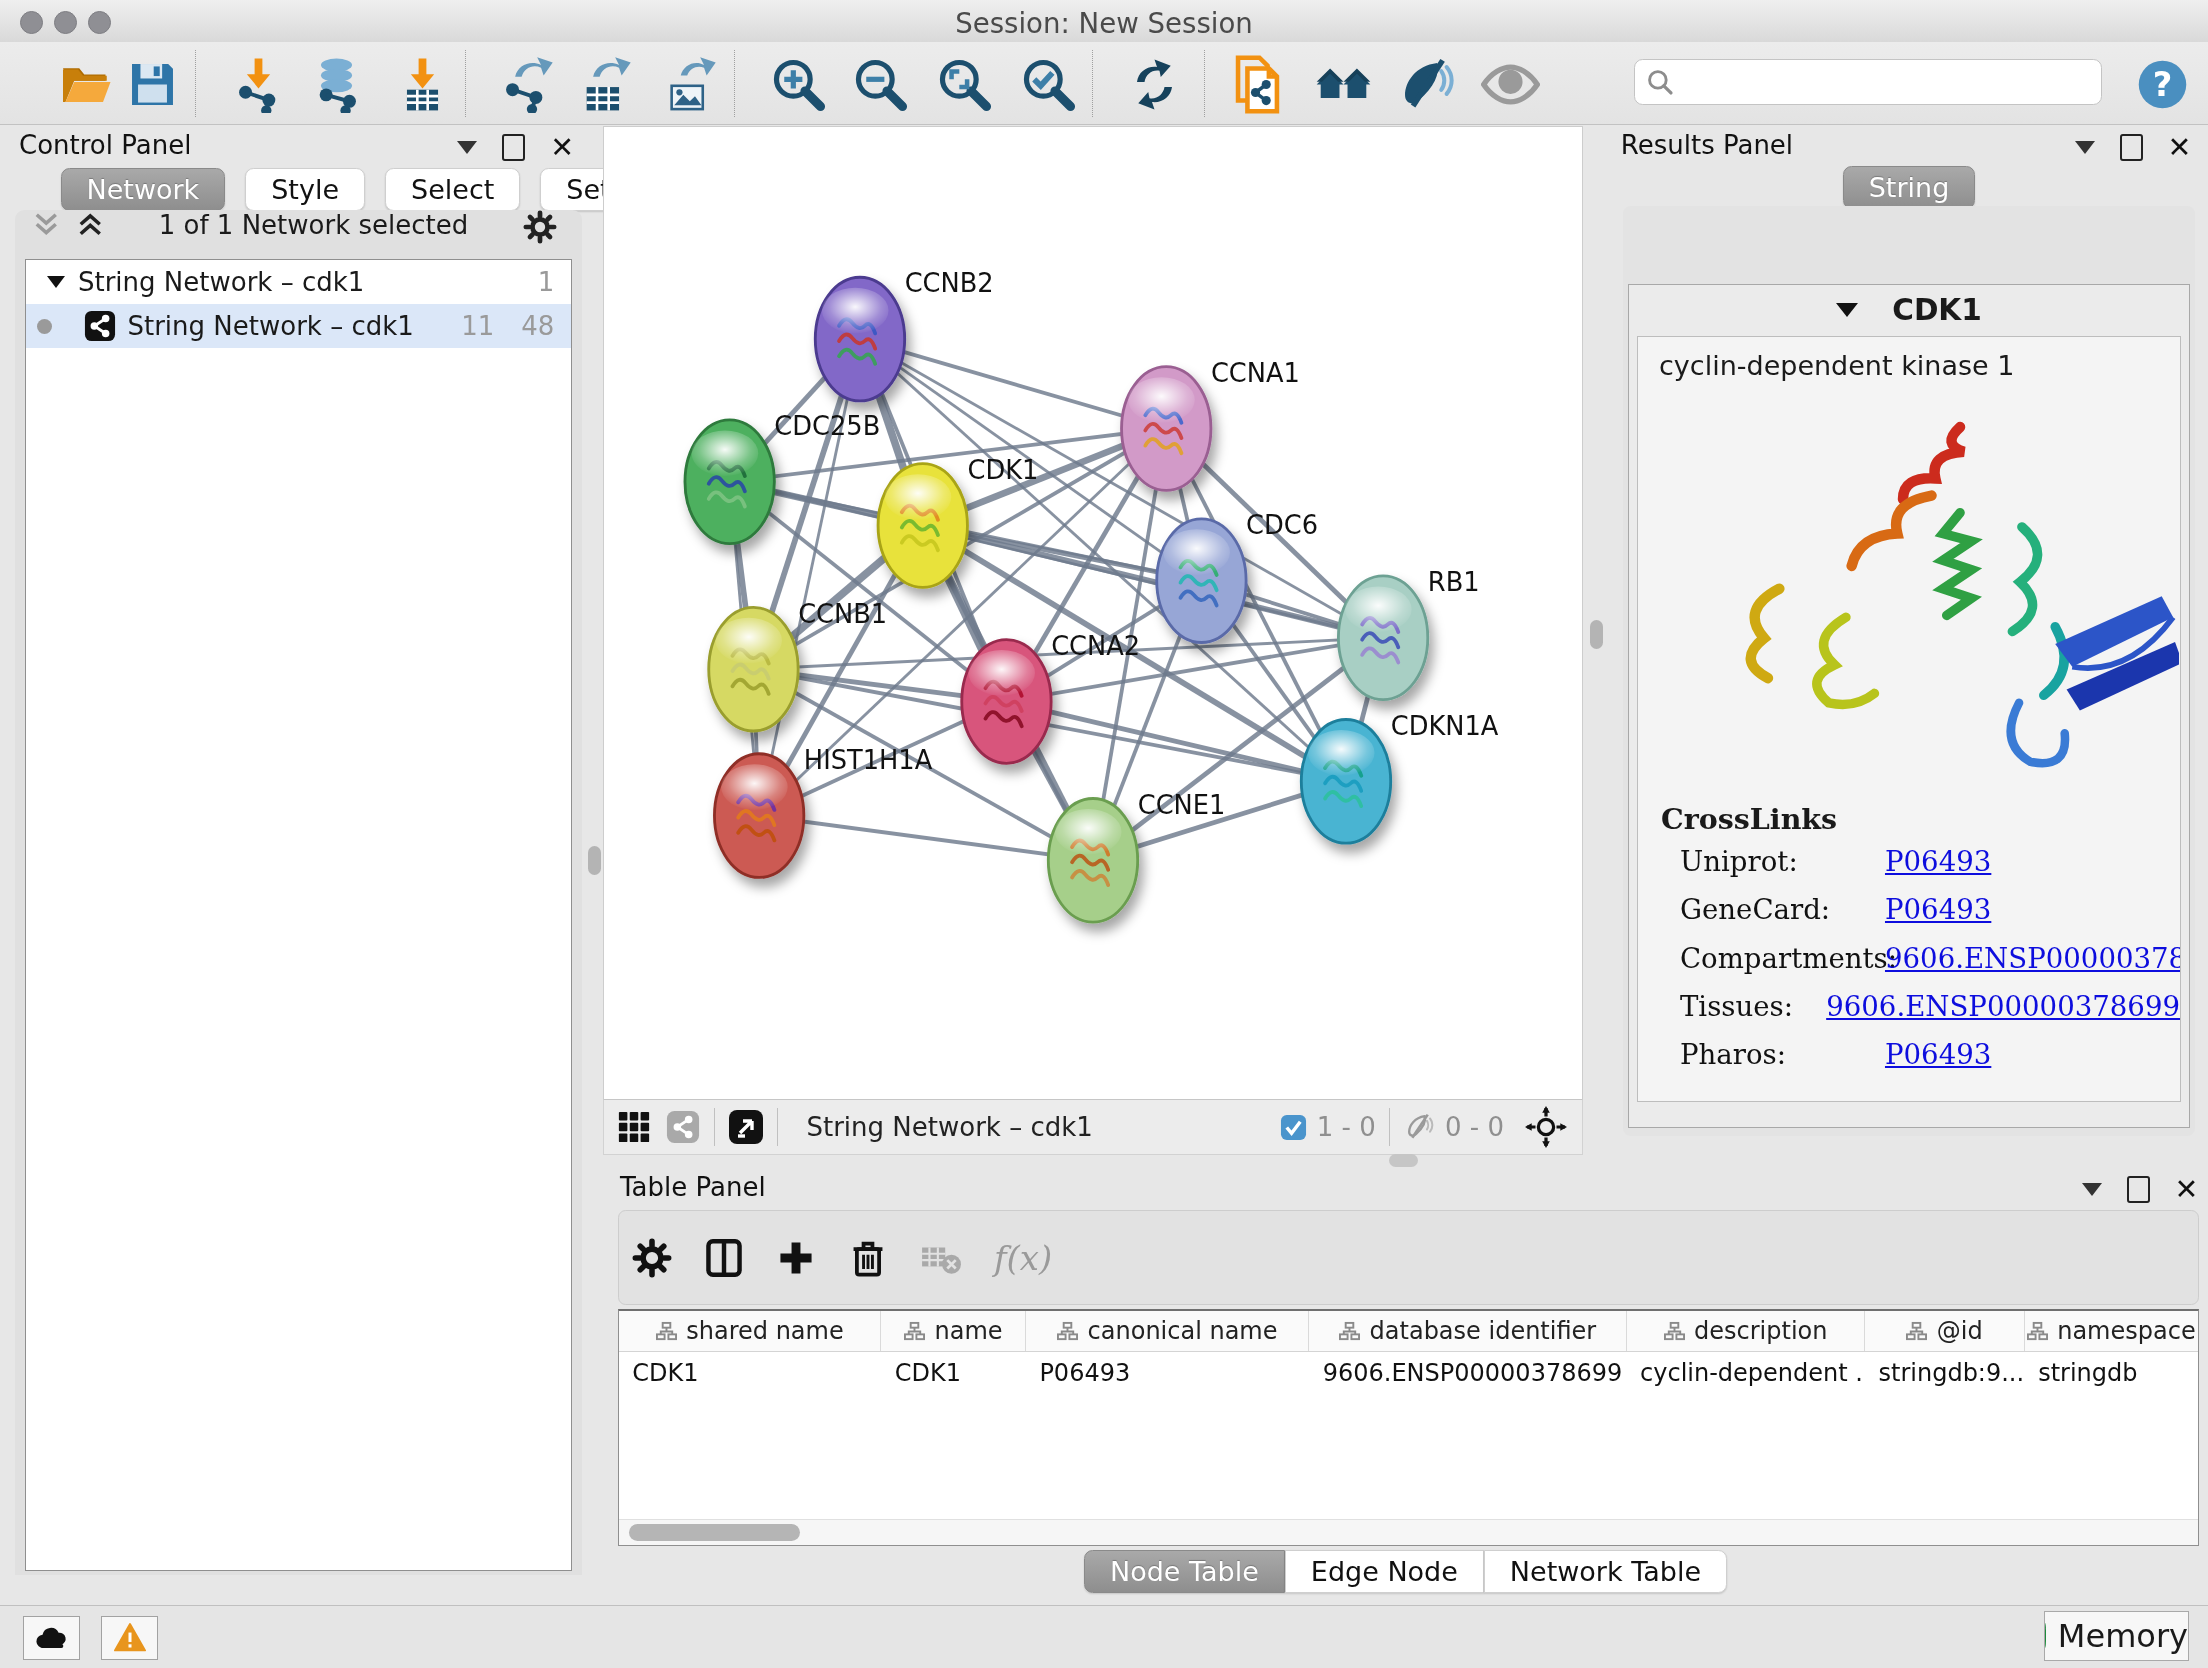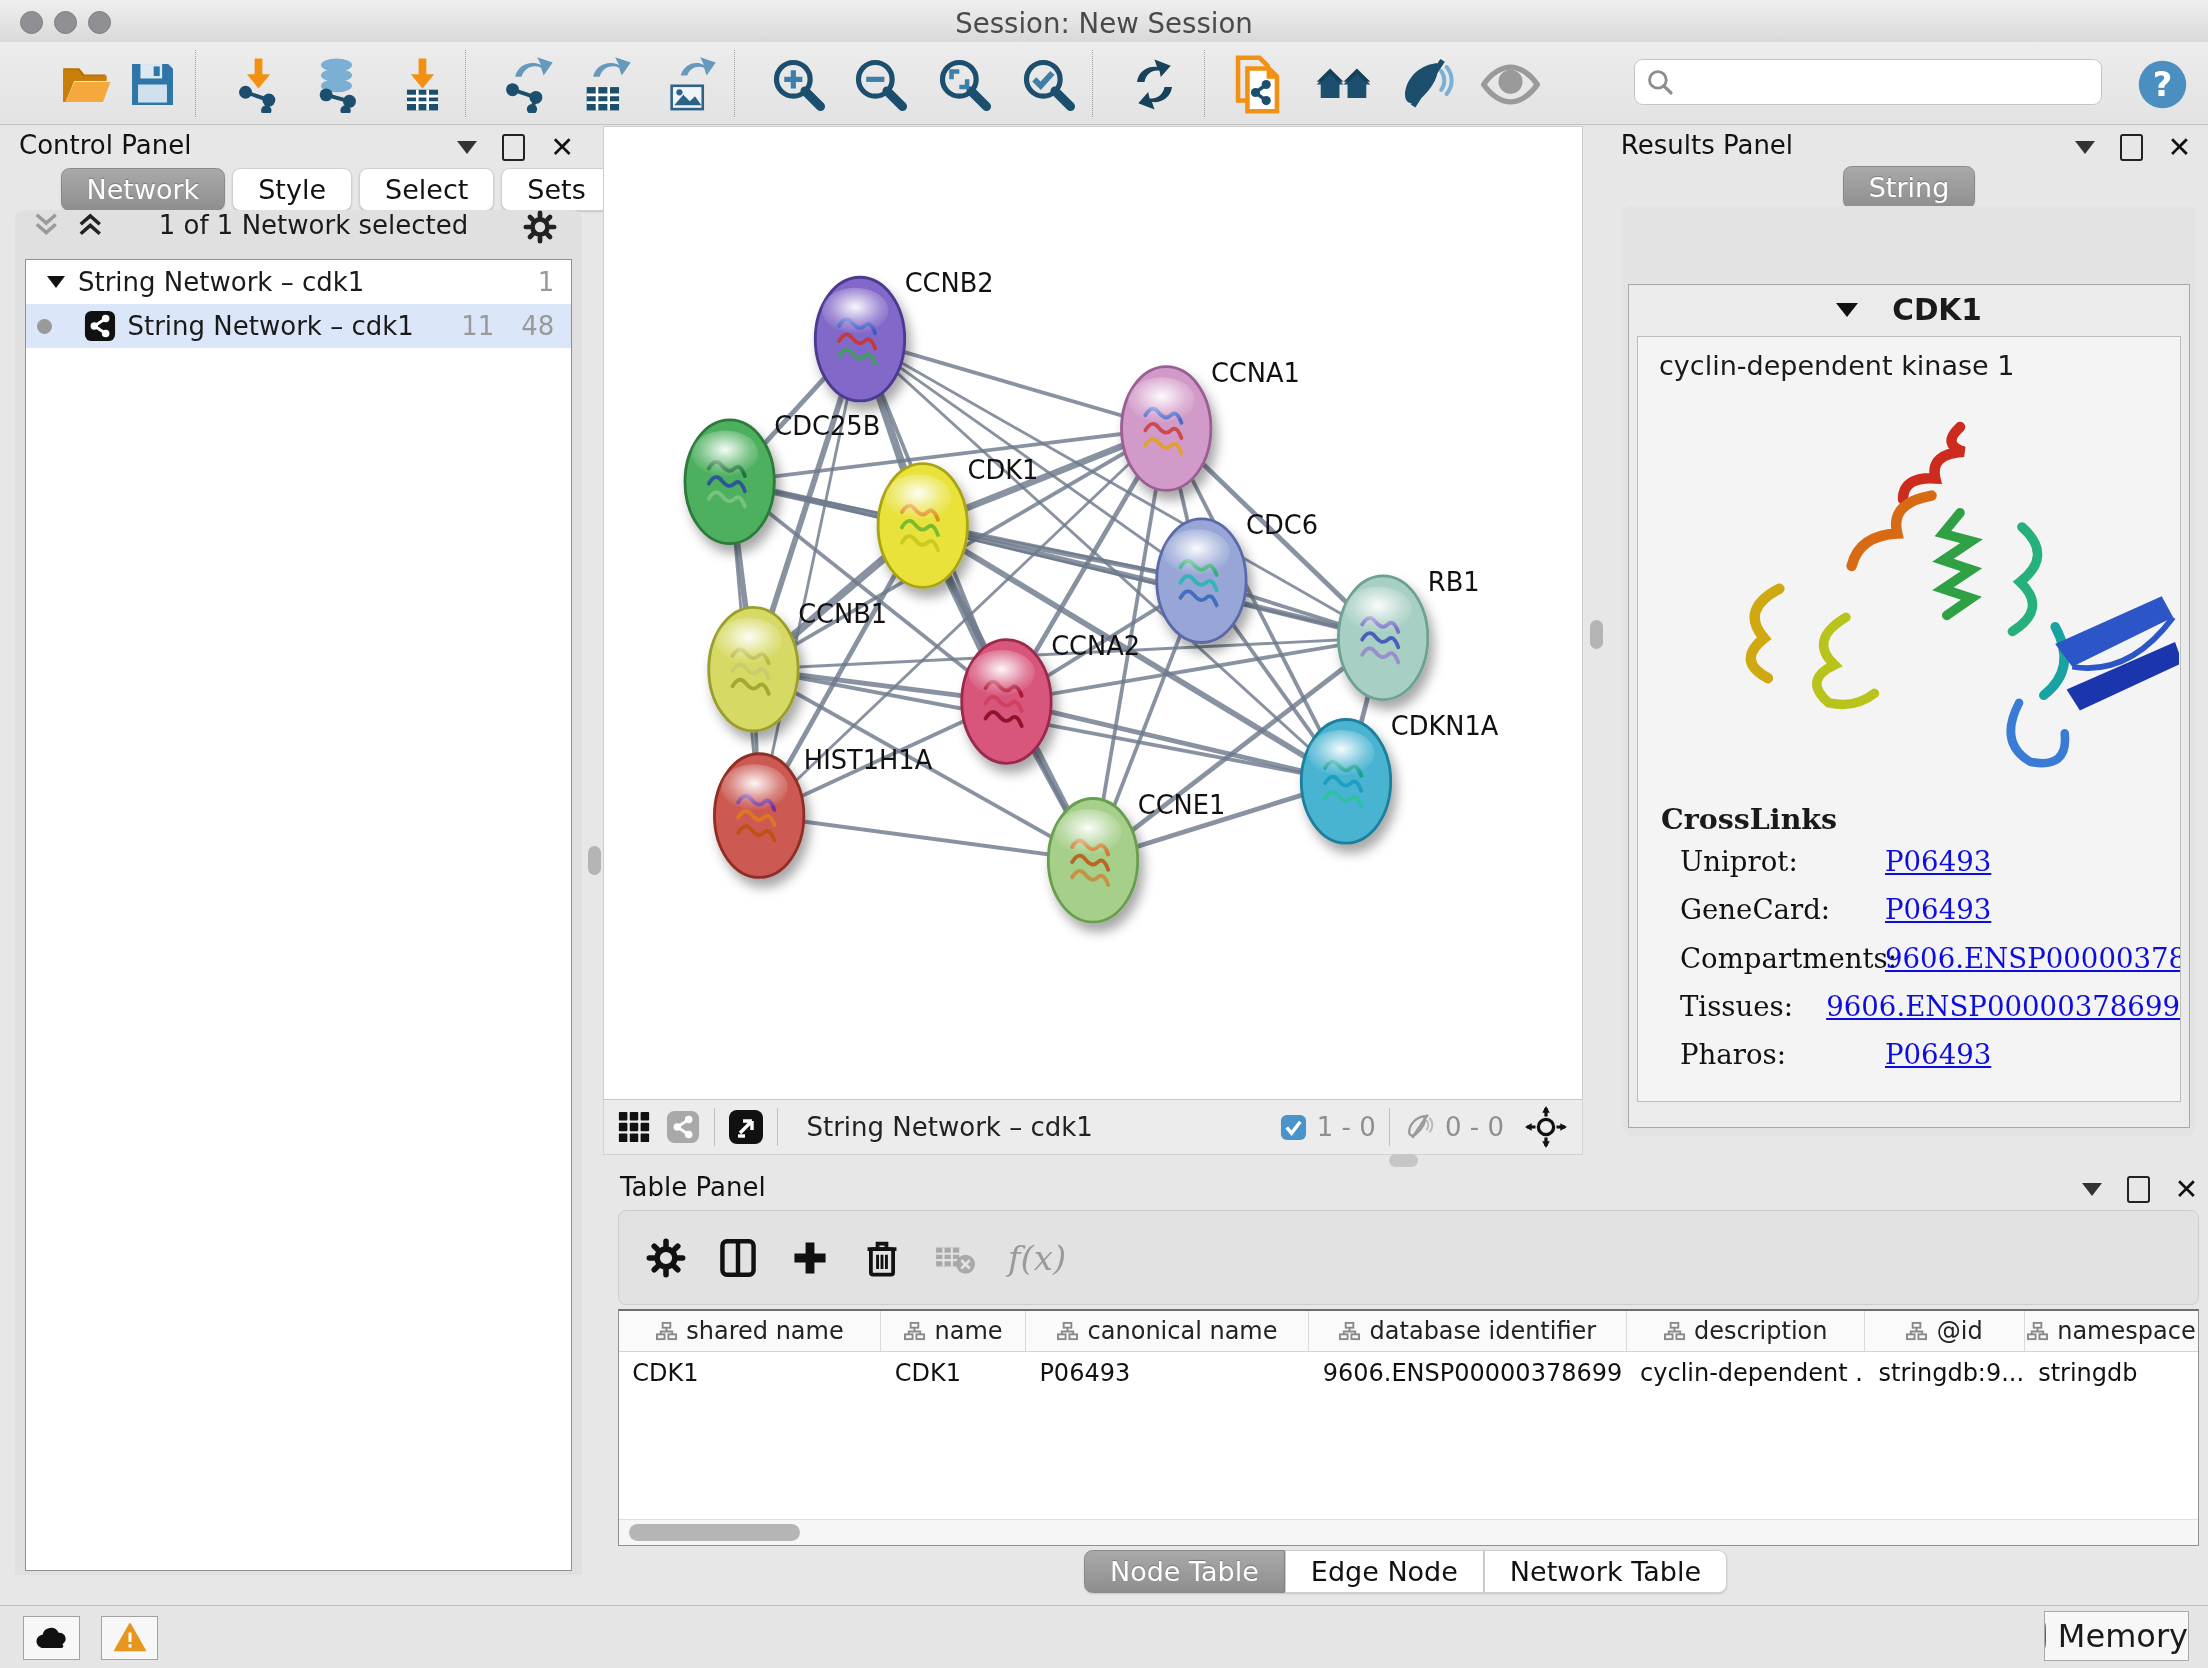--- a/index.html
+++ b/index.html
@@ -48,21 +48,21 @@
   .rp-main{position:absolute;left:5.7px;top:78px;right:5.7px;bottom:7.6px;background:#ebebeb;border:1.9px solid #a8a8a8}
   .rp-entryhdr{height:49px;display:flex;align-items:center;justify-content:center;gap:34px;font-size:29.5px;font-weight:bold}
   .rp-content{position:absolute;left:7.6px;top:51px;right:7.6px;bottom:25px;background:#f4f4f4;border:1.9px solid #bdbdbd;overflow:hidden}
   .rp-desc{font-size:27px;padding:13.3px 0 0 21px}
   .xl-title{font-family:"DejaVu Serif","Liberation Serif",serif;font-weight:bold;font-size:28.5px;padding:3.8px 0 1.9px 23px}
   .xl-row{display:flex;font-family:"DejaVu Serif","Liberation Serif",serif;font-size:27.6px;padding:7.6px 0 7.6px 42px}
   .xl-row .lbl{width:205px;color:#111}
   .xl-row a{color:#0d0dde;text-decoration:underline}
   
   .tpanel{left:603px;top:1166px;width:1605px;height:439px}
-  .tp-toolbox{position:absolute;left:15px;top:44px;right:9.5px;height:95px;background:#e2e2e2;border:1px solid #cdcdcd;border-radius:7.6px;display:flex;align-items:center;gap:32px;padding-left:27px;box-sizing:border-box}
+  .tp-toolbox{position:absolute;left:15px;top:44px;right:9.5px;height:95px;background:#e2e2e2;border:1px solid #cdcdcd;border-radius:7.6px;display:flex;align-items:center;gap:32px;padding-left:13px;box-sizing:border-box}
   .tp-table{position:absolute;left:15px;top:143px;right:9.5px;height:234px;background:#fff;border:1.9px solid #8f8f8f;border-top:2.9px solid #6f6f6f;overflow:hidden}
   .thead{display:flex;background:#fafafa;border-bottom:1.9px solid #d4d4d4;height:40px}
   .th{display:flex;align-items:center;justify-content:center;gap:9.5px;font-size:24px;color:#222;border-right:1.9px solid #dadada;box-sizing:border-box;white-space:nowrap;overflow:hidden}
   .trow{display:flex;height:42px}
   .td{font-size:24px;color:#111;display:flex;align-items:center;padding-left:13.3px;box-sizing:border-box;white-space:nowrap;overflow:hidden}
   .hscroll{position:absolute;left:0;right:0;bottom:0;height:25px;background:#f6f6f6;border-top:1px solid #e0e0e0}
   .hthumb{position:absolute;left:9.5px;top:3.8px;width:171px;height:17px;border-radius:8.6px;background:#b5b5b5}
   .tp-tabs{position:absolute;left:0;right:0;top:384px;display:flex;justify-content:center}
   .fx{font-family:"DejaVu Serif","Liberation Serif",serif;font-style:italic;font-size:34px;color:#9a9a9a}
   .colicon{flex:0 0 auto}
@@ -252,21 +252,21 @@
 
 <div class="abs cpanel">
   <div style="position:absolute;left:9.5px;top:3.8px;display:flex;align-items:flex-start;gap:9.5px">
     <span class="panelhdr-title">Control Panel</span>
   </div>
   <div style="position:absolute;right:13.3px;top:7.6px;display:flex;align-items:center;gap:25px">
     <span class="hdrctrl tri-down"></span>
     <span class="hdrctrl float-sq"></span>
     <span class="hdrctrl close-x">✕</span>
   </div>
-  <div style="position:absolute;left:51px;top:42px;display:flex;gap:7px">
+  <div style="position:absolute;left:51px;top:42px;display:flex;gap:20px">
     <span class="tab sel">Network</span>
     <span class="tab">Style</span>
     <span class="tab">Select</span>
     <span class="tab">Sets</span>
   </div>
   <div class="cpanel-inner">
     <div class="cp-subbar">
       <span style="margin-left:17px">
         <svg width="28.5" height="28.5" viewBox="0 0 24 24">
             <path d="M4 4l8 7 8-7M4 12l8 7 8-7" fill="none" stroke="#9a9a9a" stroke-width="3"></path>

